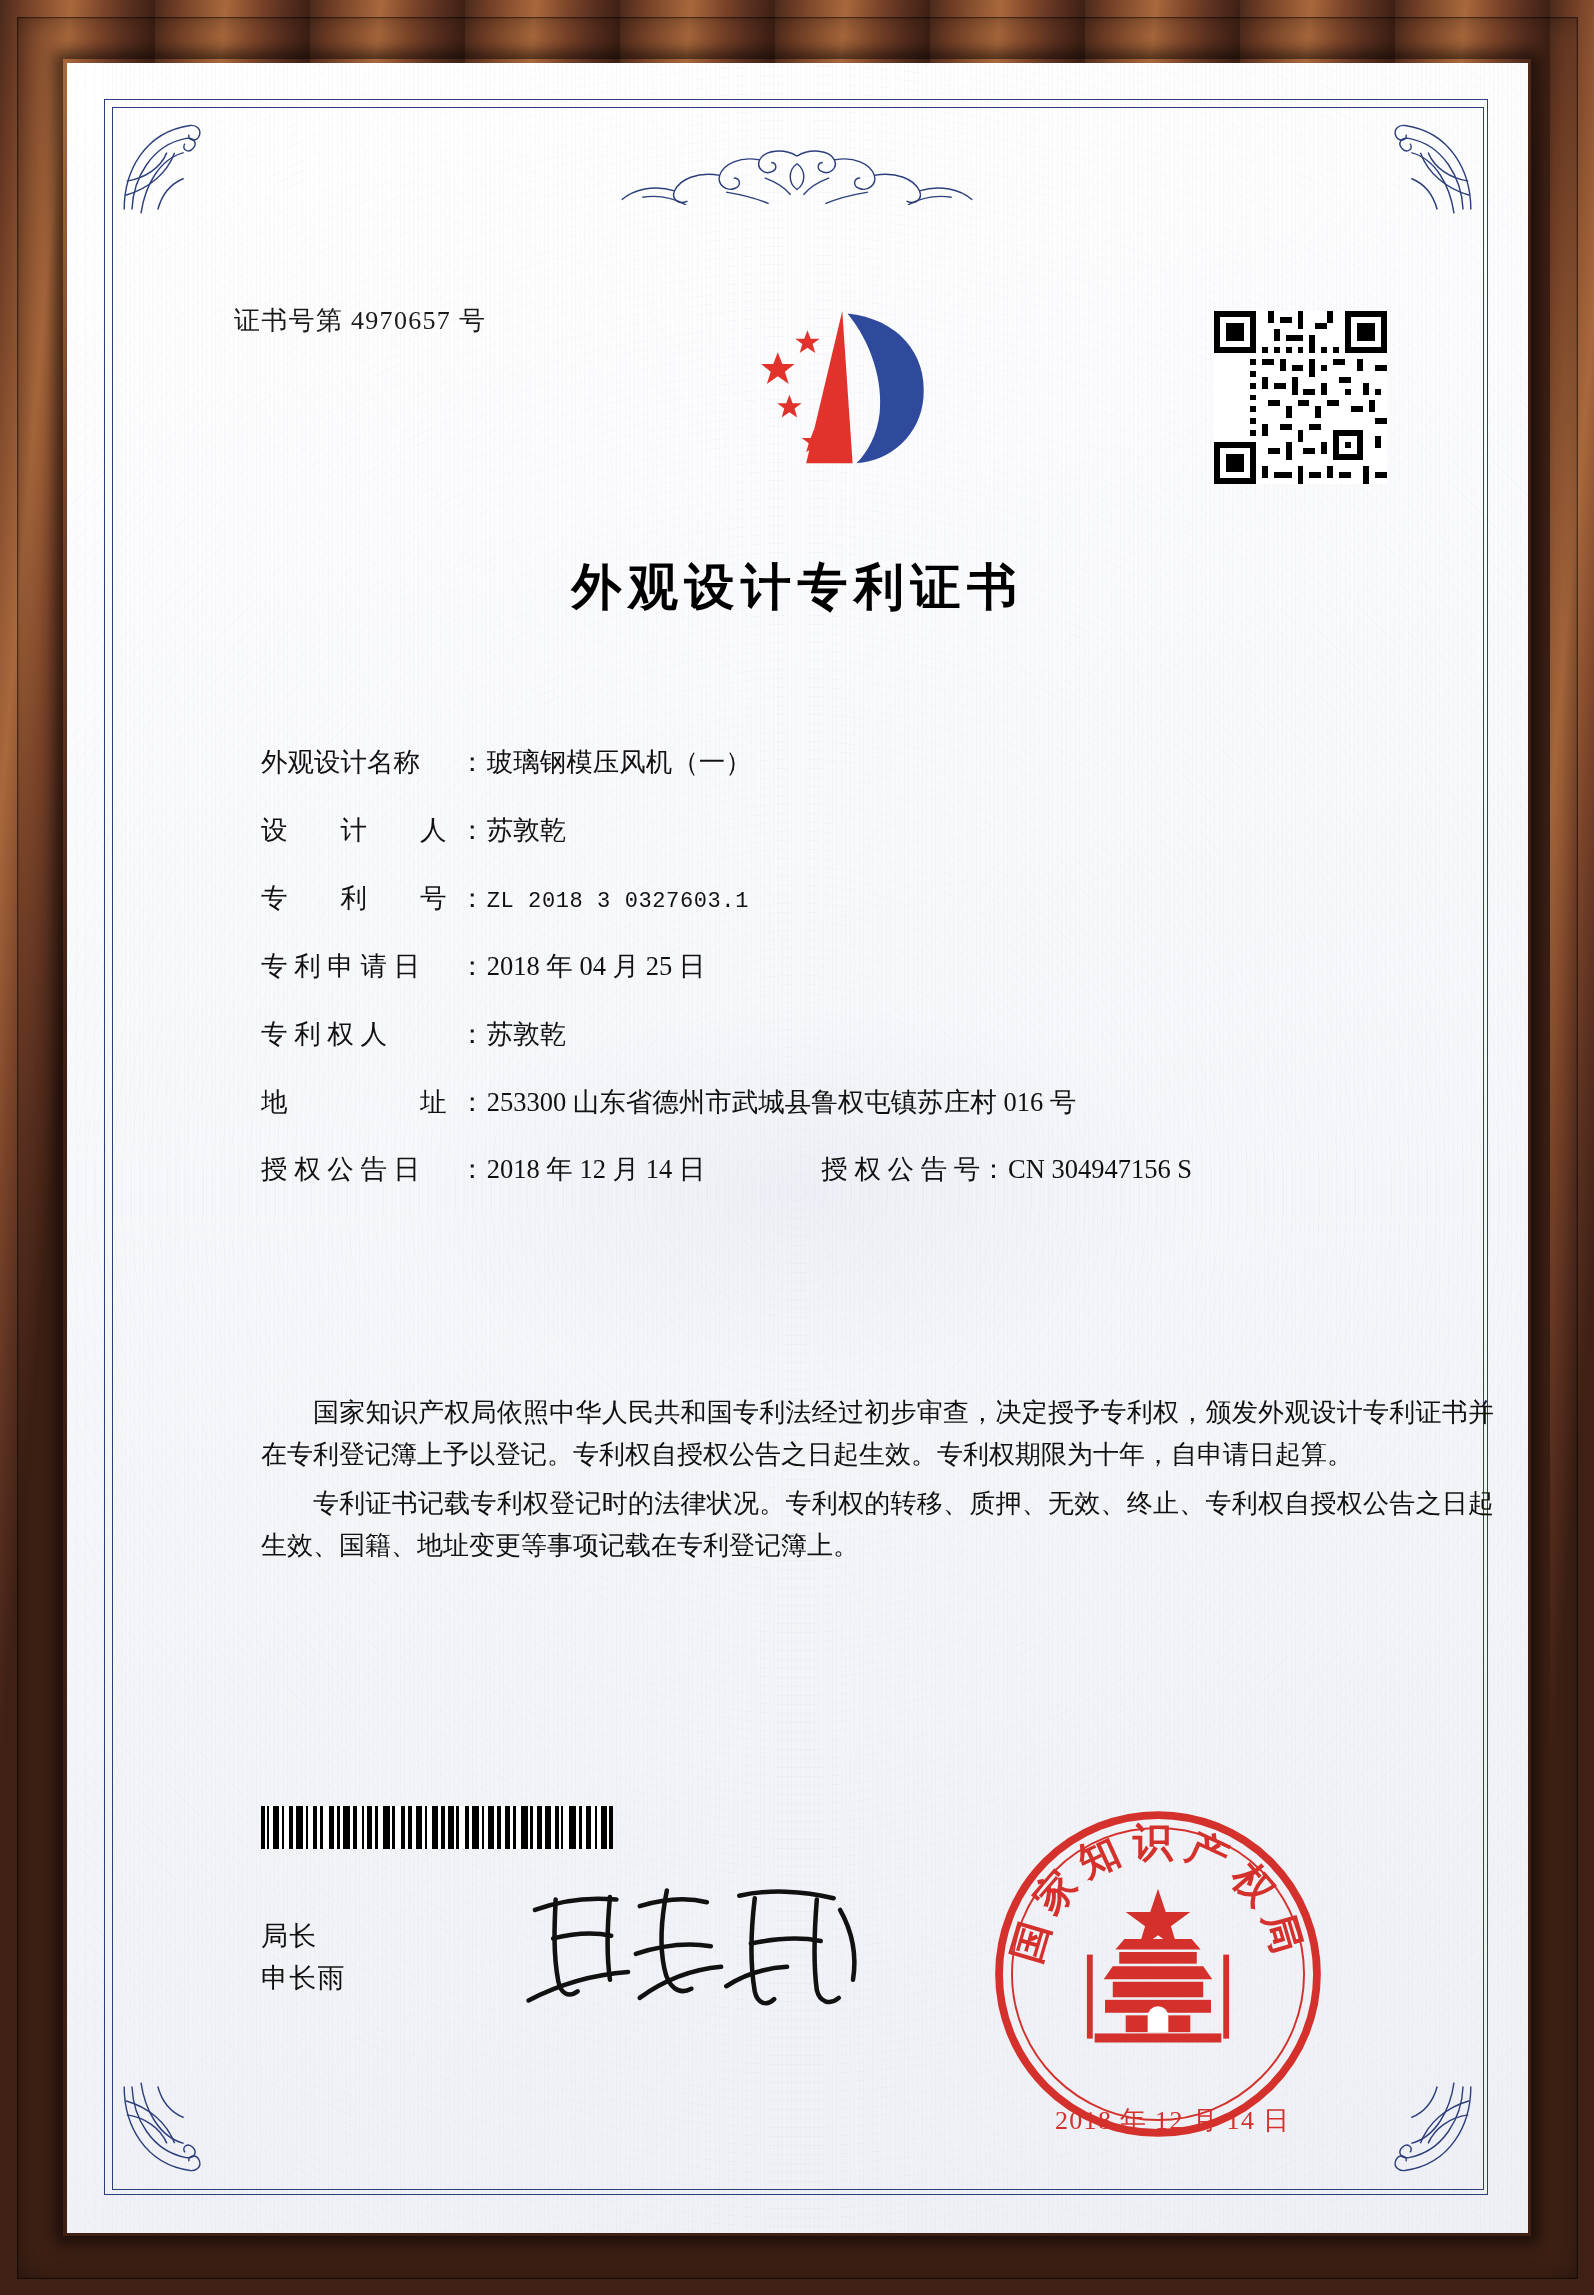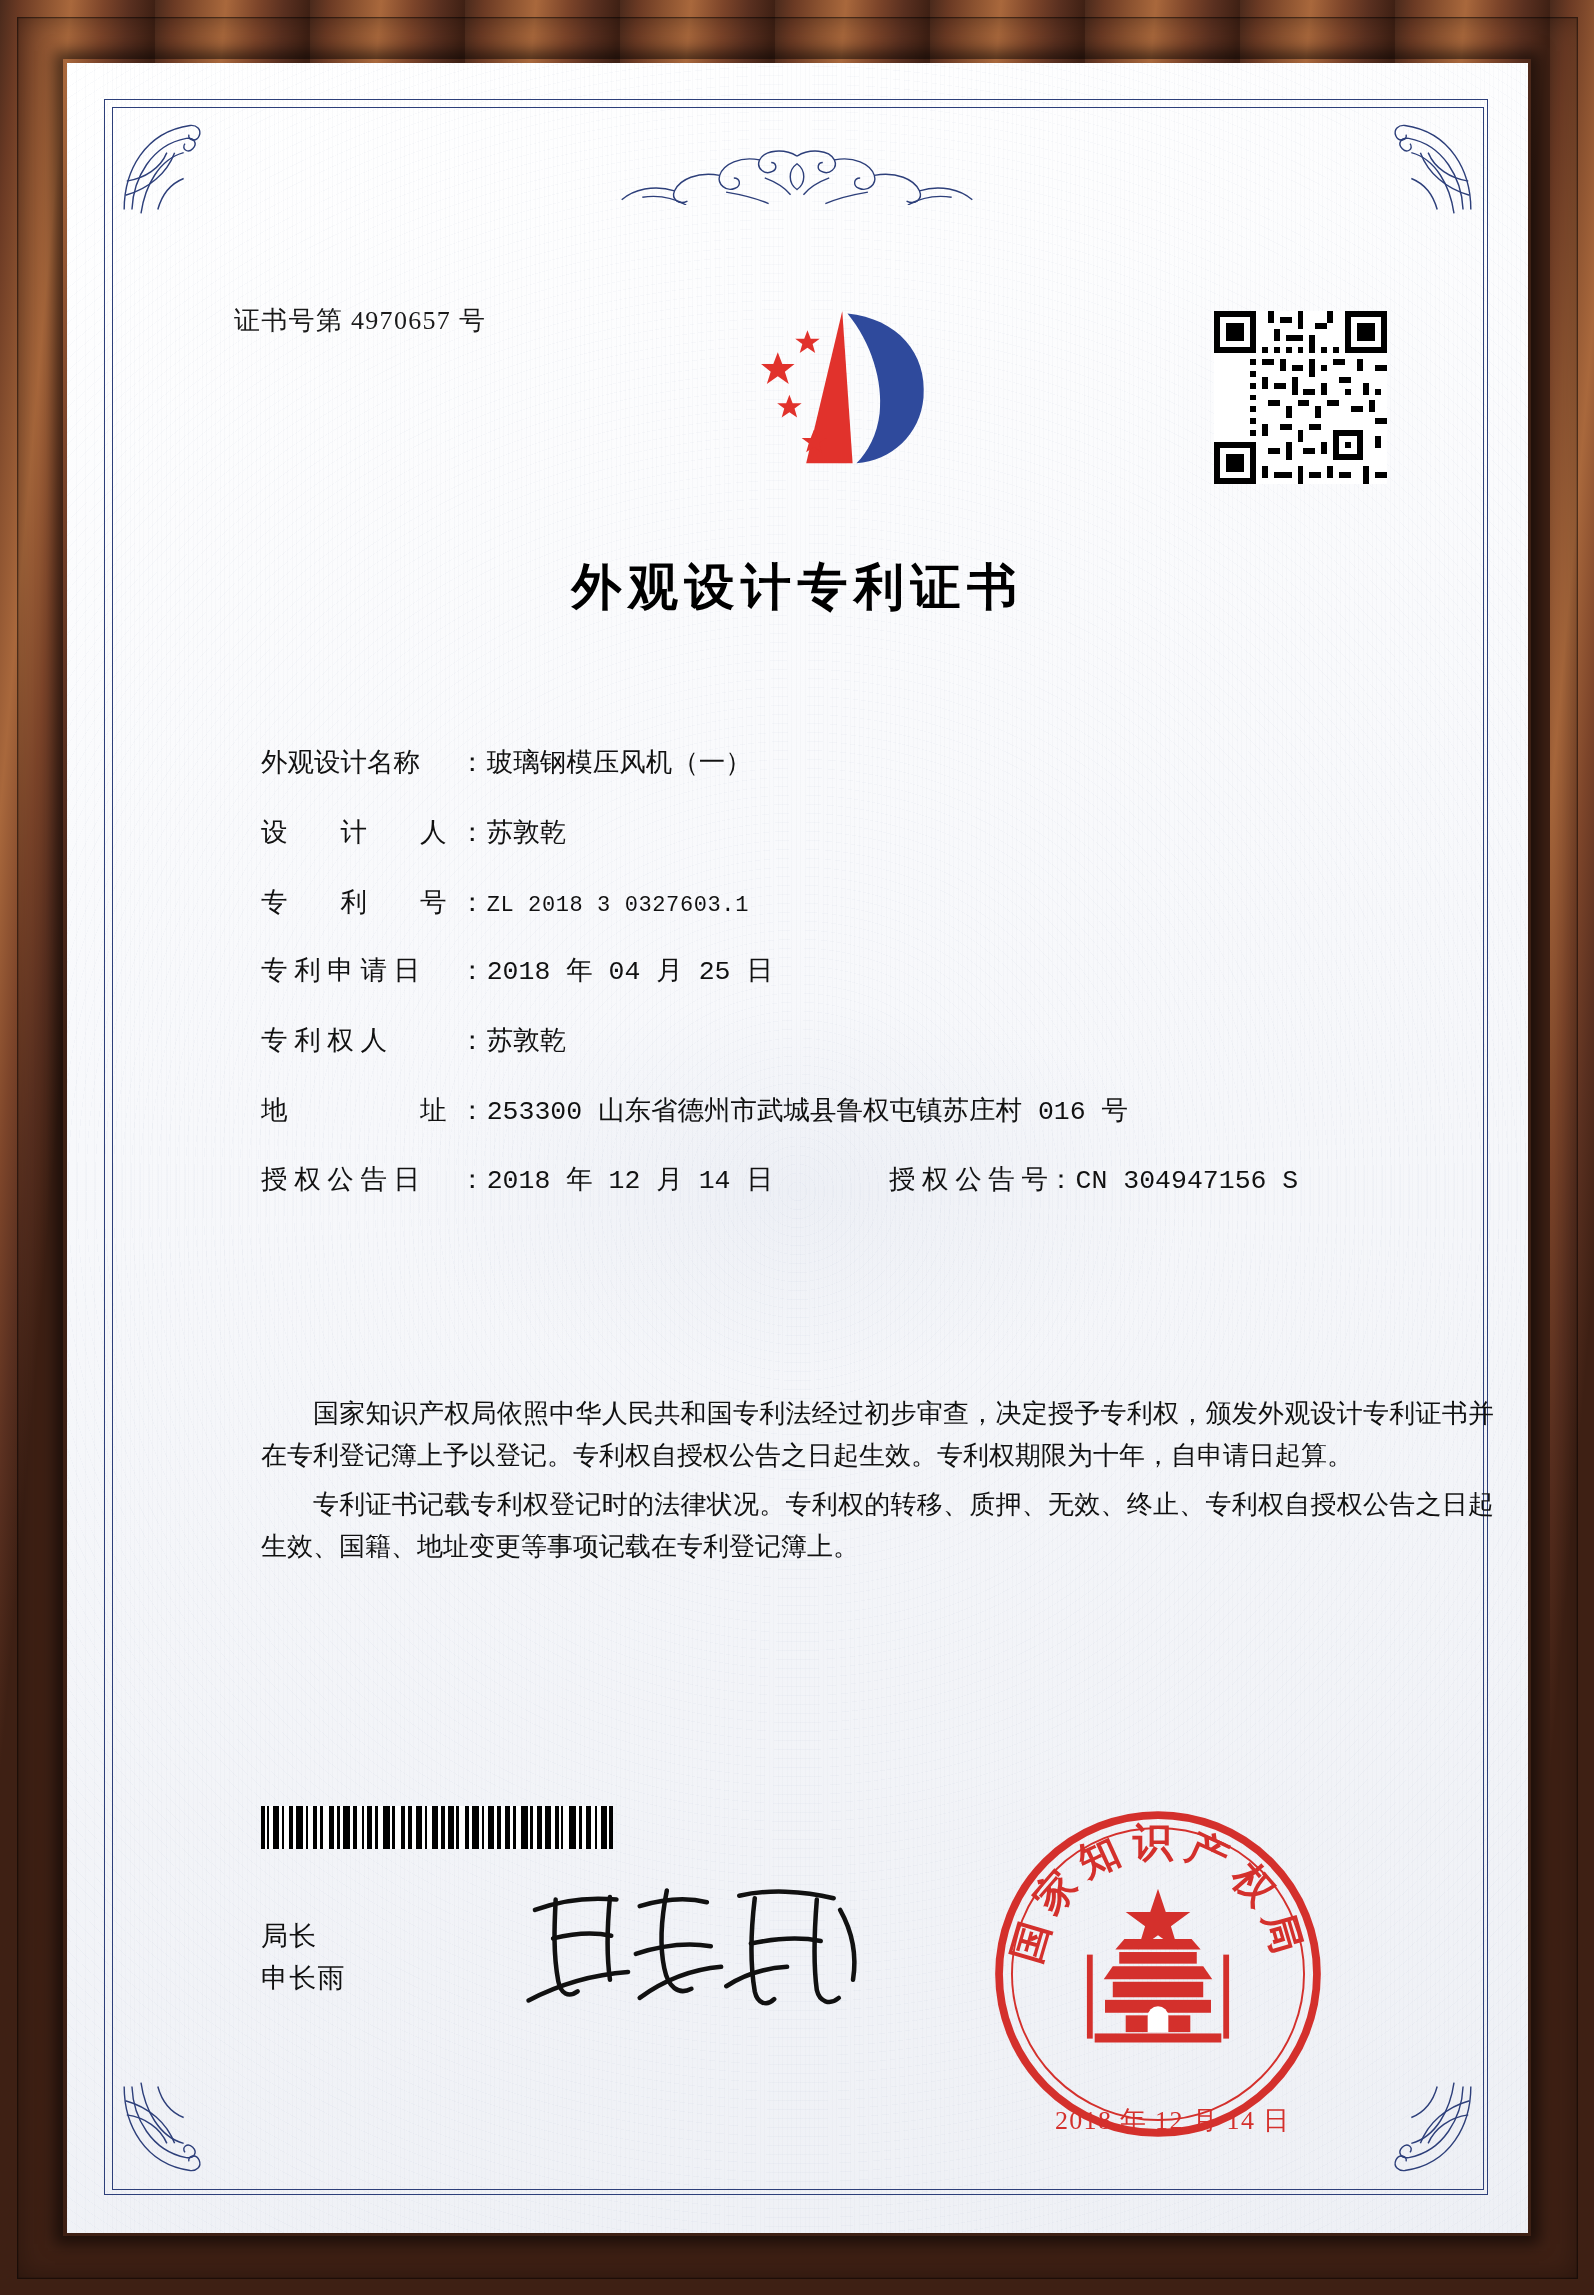--- a/index.html
+++ b/index.html
@@ -131,21 +131,21 @@
   }
   .field-label {
     width: 194px;
     flex: 0 0 194px;
     display: flex;
     justify-content: space-between;
     letter-spacing: 0;
     white-space: nowrap;
   }
   .field-colon { margin: 0 1.3px 0 3.9px; }
-  .field-value { white-space: nowrap; font-family: Liberation Mono, monospace; }
+  .field-value { white-space: nowrap; }
   .field-value.mono {
     font-family: "Liberation Mono", monospace;
     font-size: 22px;
     letter-spacing: 0.6px;
   }
 
   .row-split { display: flex; align-items: baseline; }
   .split-second { margin-left: 116px; display: flex; align-items: baseline; }
   .split-second .field-label { width: 155px; flex: 0 0 155px; }
 
@@ -155,20 +155,21 @@
     left: 194px; top: 1330px;
     width: 1233px;
     font-size: 26px;
     line-height: 1.62;
     color: #111;
     text-align: justify;
   }
   .paragraphs p {
     margin: 0 0 6.5px 0;
     text-indent: 52px;
+    font-family: Liberation Mono, monospace;
   }
 
   
   .barcode {
     position: absolute;
     left: 194px; top: 1743px;
     width: 407px; height: 43px;
     display: flex;
     align-items: stretch;
   }

